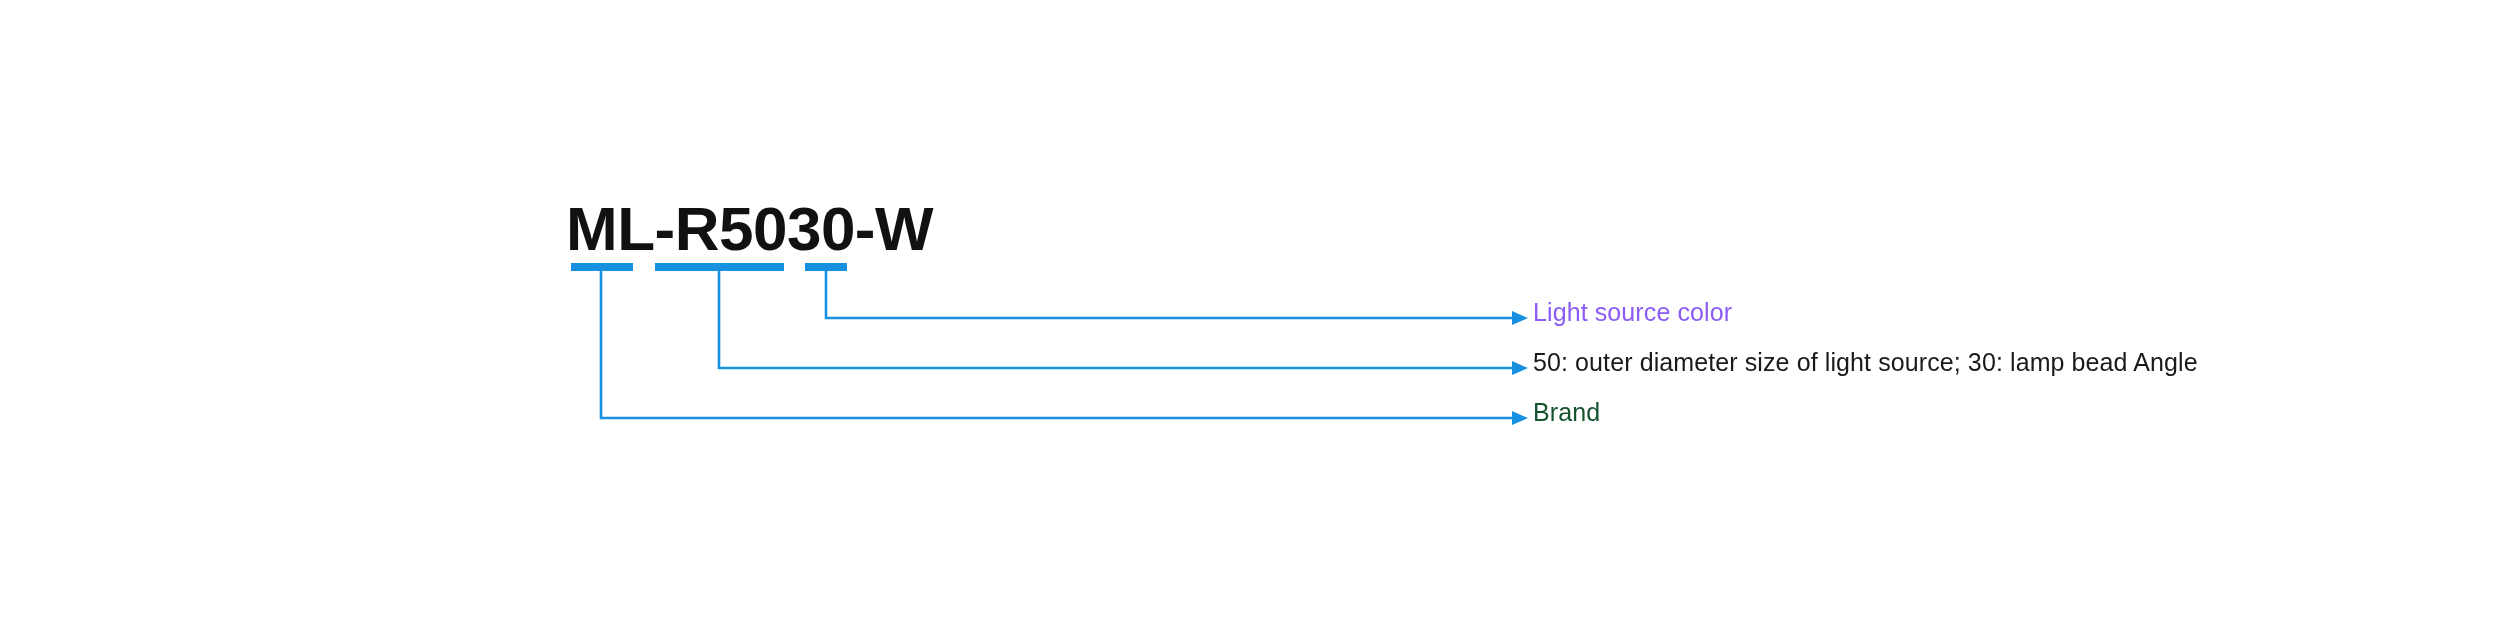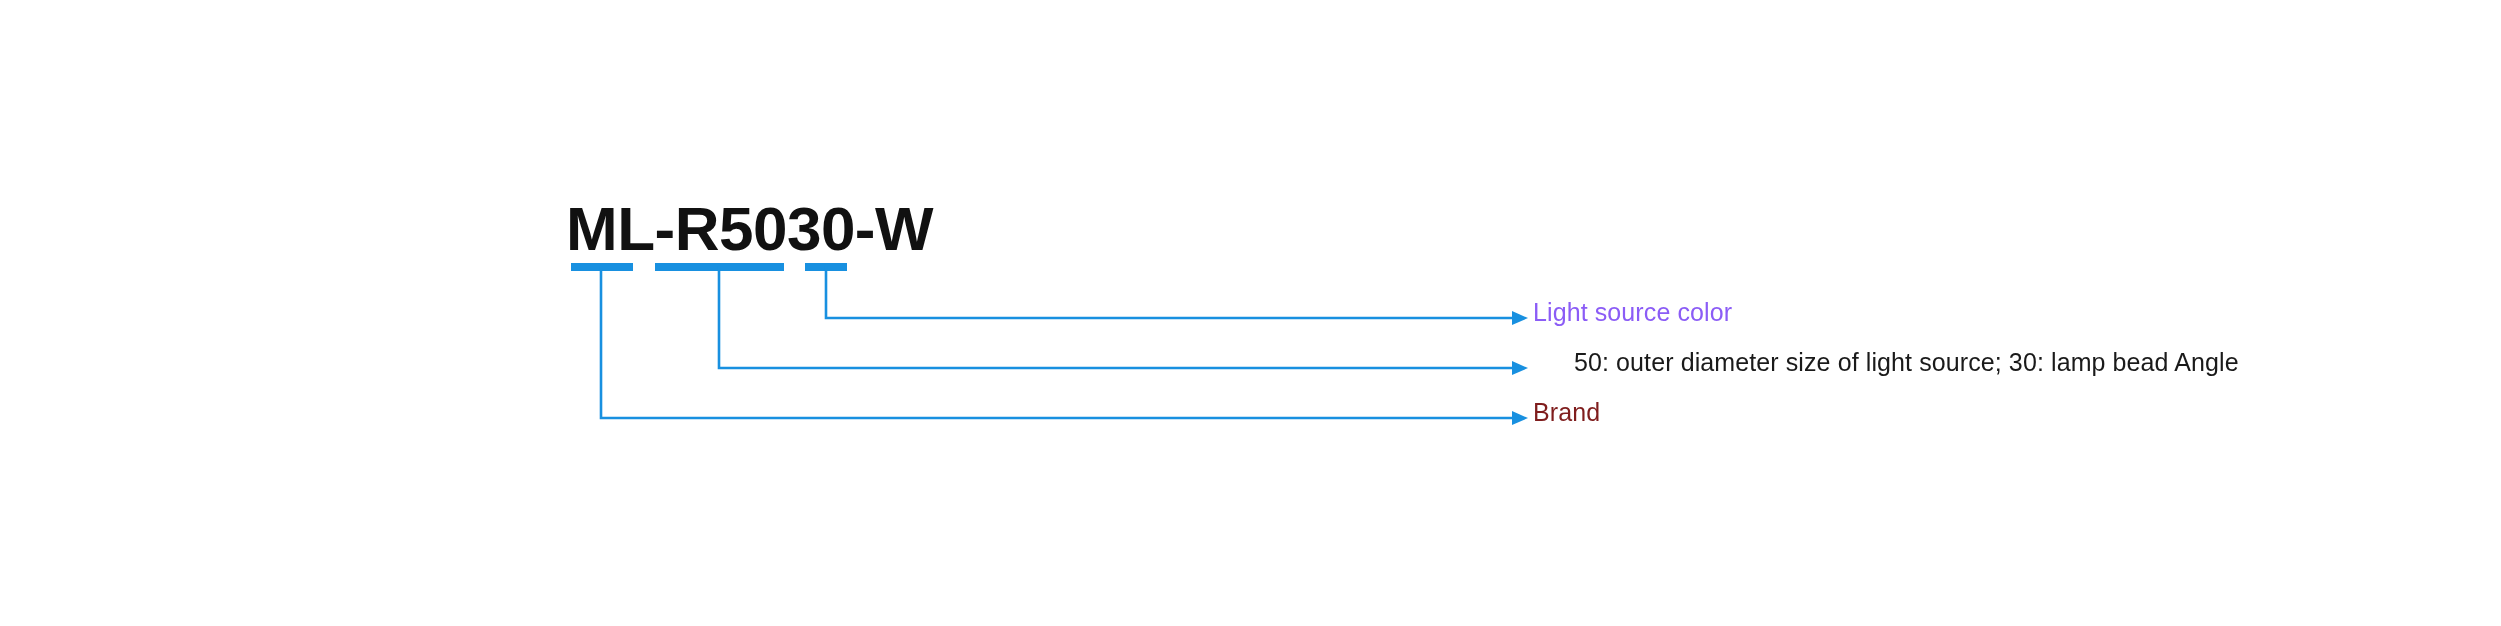--- a/index.html
+++ b/index.html
@@ -99,16 +99,16 @@
     <polygon class="leader-arrowhead" points="1512,311 1528,318 1512,325" style="fill: rgb(24, 144, 224);"></polygon>
 
     <path class="leader-path" d="M 719 266 L 719 368 L 1512 368" style="stroke: rgb(24, 144, 224);"></path>
     <polygon class="leader-arrowhead" points="1512,361 1528,368 1512,375" style="fill: rgb(24, 144, 224);"></polygon>
 
     <path class="leader-path" d="M 601 266 L 601 418 L 1512 418" style="stroke: rgb(24, 144, 224);"></path>
     <polygon class="leader-arrowhead" points="1512,411 1528,418 1512,425" style="fill: rgb(24, 144, 224);"></polygon>
   </svg>
 
   <div class="callout-label" id="callout-label-color" style="color: #8b5cf6;">Light source color</div>
-  <div class="callout-label" id="callout-label-size" style="color: rgb(26, 26, 26); margin-left: 41px;">50: outer diameter size of light source; 30: lamp bead Angle</div>
-  <div class="callout-label" id="callout-label-brand" style="color: #7f1d1d;">Brand</div>
+  <div class="callout-label" id="callout-label-size" style="color: rgb(26, 26, 26);">50: outer diameter size of light source; 30: lamp bead Angle</div>
+  <div class="callout-label" id="callout-label-brand" style="color: #14532d;">Brand</div>
 
 </div>
 
 </body></html>

